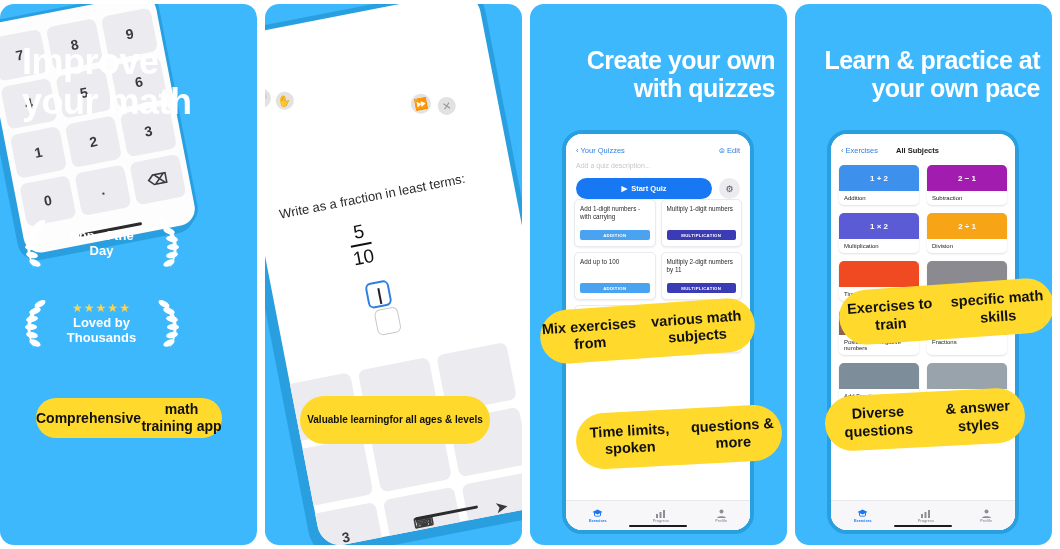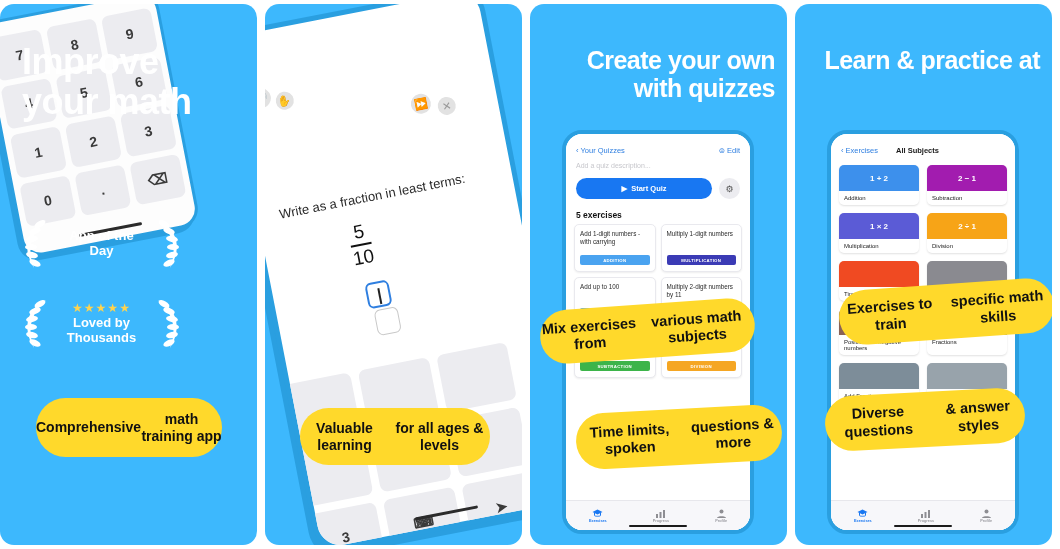--- a/index.html
+++ b/index.html
@@ -237,21 +237,21 @@
           <ellipse cx="18" cy="8" rx="6" ry="3" transform="rotate(-30 18 8)"></ellipse>
           <ellipse cx="13" cy="15" rx="6" ry="3" transform="rotate(-20 13 15)"></ellipse>
           <ellipse cx="10" cy="23" rx="6" ry="3" transform="rotate(-10 10 23)"></ellipse>
           <ellipse cx="9" cy="31" rx="6" ry="3" transform="rotate(0 9 31)"></ellipse>
           <ellipse cx="10" cy="39" rx="6" ry="3" transform="rotate(12 10 39)"></ellipse>
           <ellipse cx="13" cy="47" rx="6" ry="3" transform="rotate(24 13 47)"></ellipse>
         </g>
       </svg>
     </div>
 
-    <div class="callout" style="left:36px; top:394px; width:186px; height:59px; font-size:14px;">
+    <div class="callout" style="left:36px; top:394px; width:186px; height:40px; font-size:14px;">
         <span style="display:block">Comprehensive</span>
         <span style="display:block">math training app</span>
       </div>
   </div>
 
   <div class="panel">
     <div class="panel-bg"></div>
 
     <div class="p2-phone">
       <div class="rnd-btn" style="left:16px; top:56px; width:20px; height:20px;">🔊</div>
@@ -280,21 +280,21 @@
         <div class="key"></div>
         <div class="key"></div>
         <div class="key"></div>
         <div class="key">3</div>
         <div class="key">⌨</div>
         <div class="key">➤</div>
       </div>
       <div class="homebar" style="bottom:10px"></div>
     </div>
 
-    <div class="callout" style="left:35px; top:392px; width:190px; height:57px; font-size:14px;margin-top:12px;">
+    <div class="callout" style="left:35px; top:392px; width:190px; height:48px; font-size:10px;">
         <span style="display:block">Valuable learning</span>
         <span style="display:block">for all ages &amp; levels</span>
       </div>
   </div>
 
   <div class="panel">
     <div class="panel-bg"></div>
 
     <div class="headline center">
         <span style="display:block">Create your own</span>
@@ -318,21 +318,20 @@
         <div class="quiz-desc">Add a quiz description...</div>
 
         <div class="quiz-actions">
           <div class="start-btn">
             <span>▶</span>
             <span>Start Quiz</span>
           </div>
           <div class="gear-btn">⚙</div>
         </div>
 
-        <div class="sec-title">5 exercises</div>
 
         <div class="ex-grid">
           <div class="ex-card">
             <div class="ex-name">Add 1-digit numbers - with carrying</div>
             <div class="badge" style="background:#4aa3f0">ADDITION</div>
           </div>
           <div class="ex-card">
             <div class="ex-name">Multiply 1-digit numbers</div>
             <div class="badge" style="background:#3b3bb5">MULTIPLICATION</div>
           </div>
@@ -390,20 +389,21 @@
         <span style="display:block">Time limits, spoken</span>
         <span style="display:block">questions &amp; more</span>
       </div>
   </div>
 
   <div class="panel">
     <div class="panel-bg"></div>
 
     <div class="headline center">
         <span style="display:block">Learn &amp; practice at</span>
+        <span style="display:block">your own pace</span>
       </div>
 
     <div class="app-phone">
       <div class="screen">
 
         <div class="navbar" style="justify-content:flex-start; gap:18px;">
           <div class="nav-back">
             <span>‹</span>
             <span>Exercises</span>
           </div>

